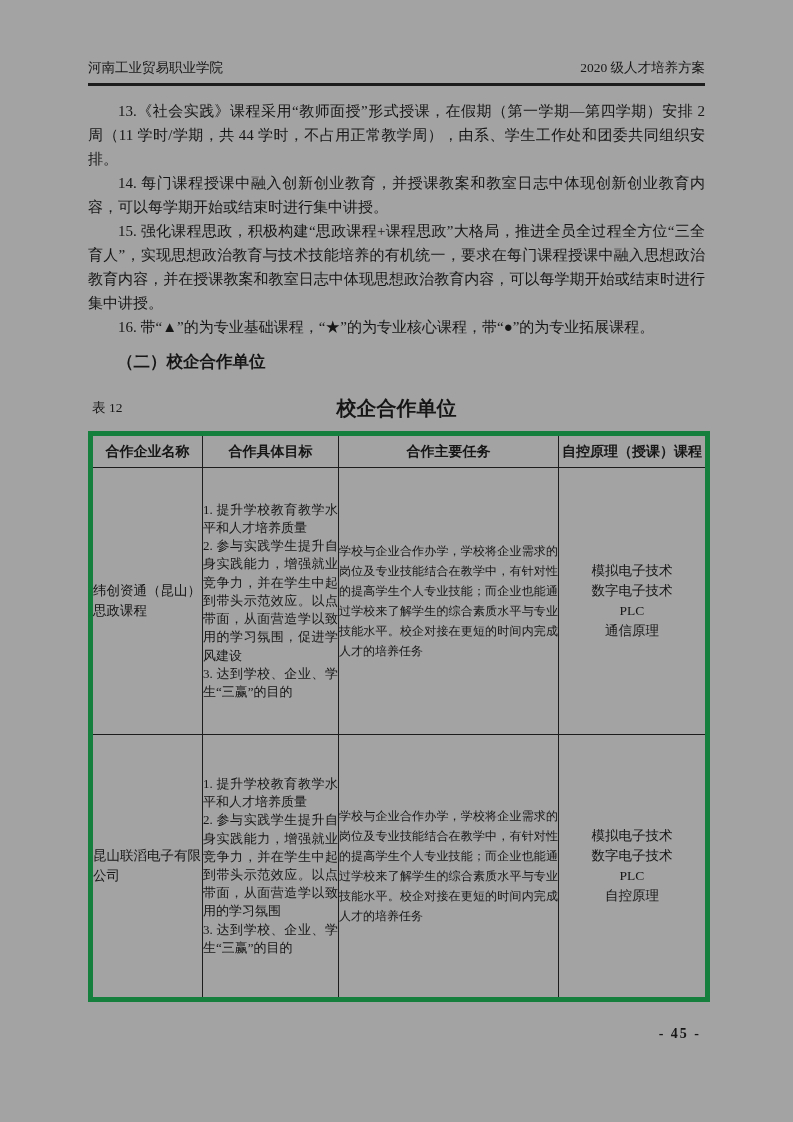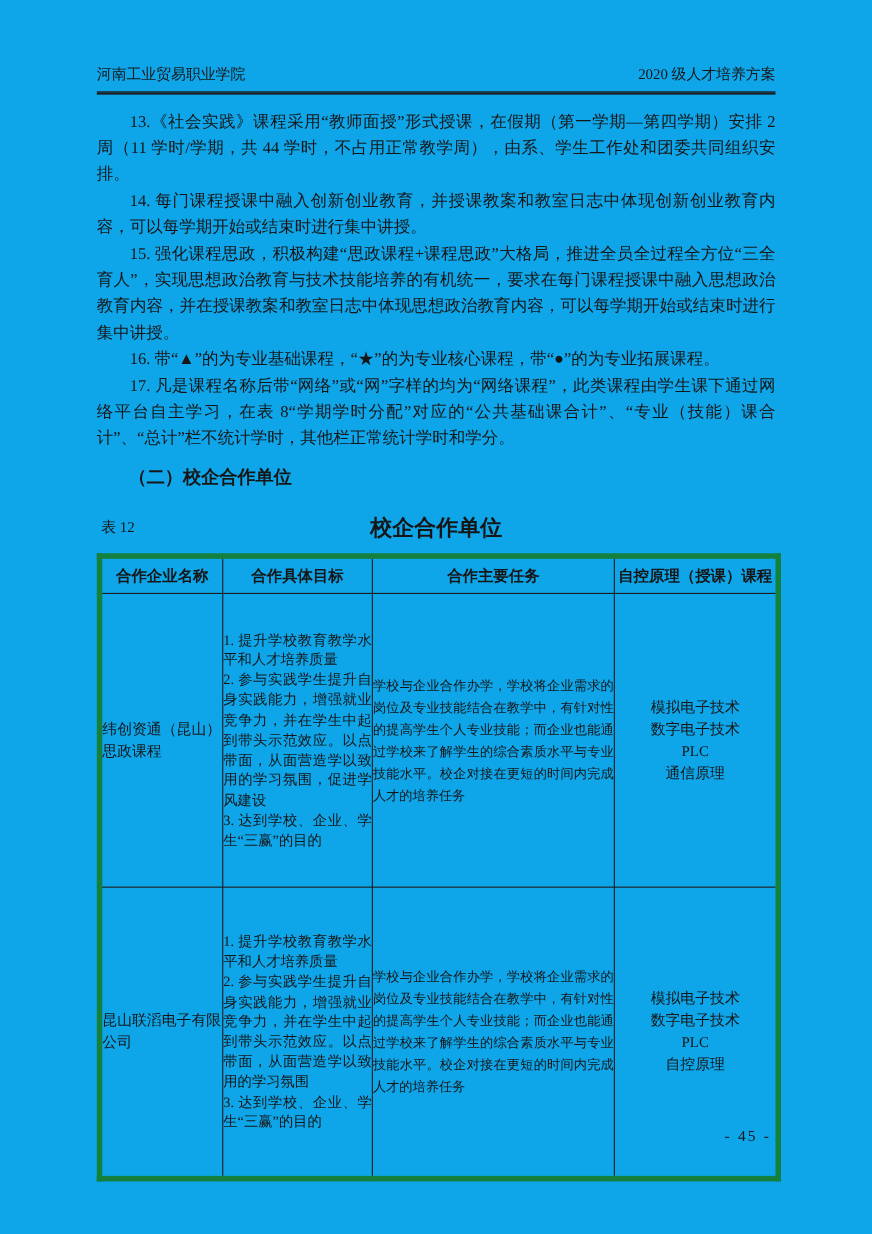--- a/index.html
+++ b/index.html
@@ -2,21 +2,21 @@
 <html><head>
 <meta charset="utf-8">
 <style>
   * { box-sizing: border-box; }
   html, body { margin: 0; padding: 0; background: #ffffff; }
   .page {
     position: relative;
     width: 793px;
     height: 1122px;
     margin: 0 auto;
-    background: #0ea5e9;
+    background: #a3a3a3;
     color: #161616;
     font-family: "Liberation Serif", "DejaVu Serif", serif;
     padding: 58px 88px 0 88px;
     overflow: hidden;
   }
   
   .running-header {
     display: flex;
     justify-content: space-between;
     align-items: flex-end;
@@ -110,39 +110,39 @@
   }
   tr.data-row-1 td { height: 267px; }
   tr.data-row-2 td { height: 265px; }
   
   .page-number {
     position: absolute;
     top: 1026px;
     right: 92px;
     font-size: 14px;
     letter-spacing: 2px;
+    font-weight: bold;
   }
 </style>
 </head>
 <body>
 
 <div class="page">
 
   <div class="running-header">
     <span>河南工业贸易职业学院</span>
     <span>2020 级人才培养方案</span>
   </div>
   <div class="header-rule"></div>
 
   <div class="body-text">
     <p>13.《社会实践》课程采用“教师面授”形式授课，在假期（第一学期—第四学期）安排 2 周（11 学时/学期，共 44 学时，不占用正常教学周），由系、学生工作处和团委共同组织安排。</p>
     <p>14. 每门课程授课中融入创新创业教育，并授课教案和教室日志中体现创新创业教育内容，可以每学期开始或结束时进行集中讲授。</p>
     <p>15. 强化课程思政，积极构建“思政课程+课程思政”大格局，推进全员全过程全方位“三全育人”，实现思想政治教育与技术技能培养的有机统一，要求在每门课程授课中融入思想政治教育内容，并在授课教案和教室日志中体现思想政治教育内容，可以每学期开始或结束时进行集中讲授。</p>
     <p>16. 带“▲”的为专业基础课程，“★”的为专业核心课程，带“●”的为专业拓展课程。</p>
-    <p>17. 凡是课程名称后带“网络”或“网”字样的均为“网络课程”，此类课程由学生课下通过网络平台自主学习，在表 8“学期学时分配”对应的“公共基础课合计”、“专业（技能）课合计”、“总计”栏不统计学时，其他栏正常统计学时和学分。</p>
   </div>
 
   <div class="section-heading">（二）校企合作单位</div>
 
   <div class="caption-row">
     <span class="caption-label">表 12</span>
     <span class="caption-title">校企合作单位</span>
   </div>
 
   <table class="coop">

